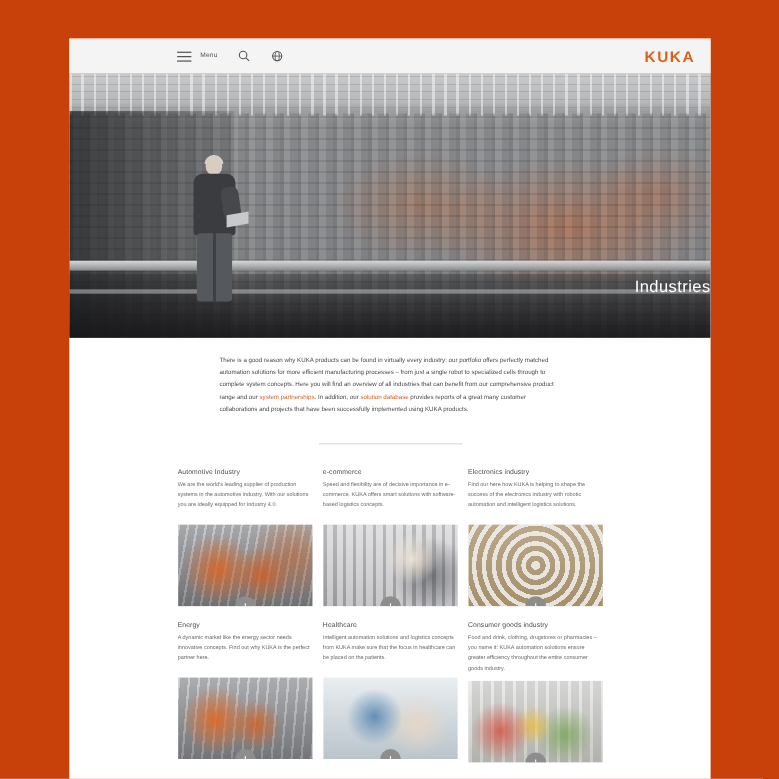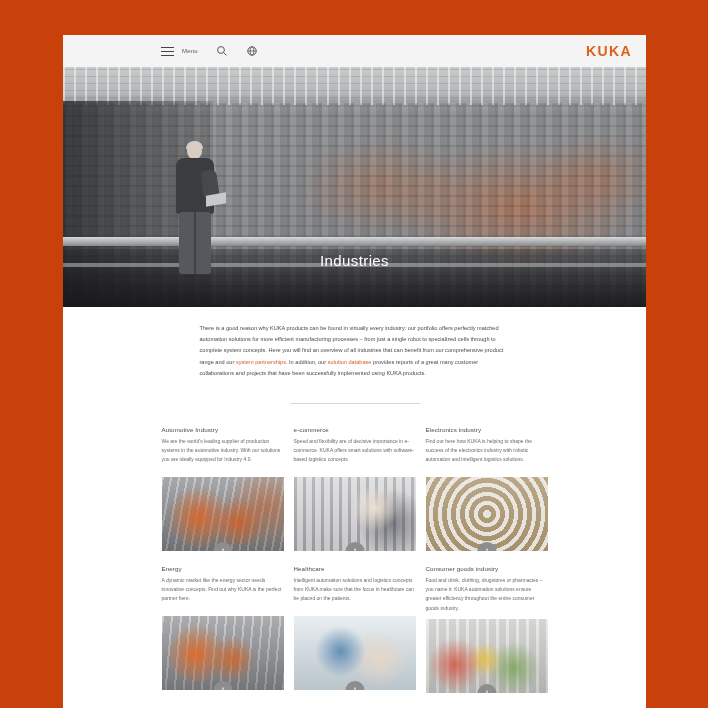--- a/index.html
+++ b/index.html
@@ -168,21 +168,21 @@
   .hp-laptop {
     position: absolute; left: 38px; top: 52px;
     width: 20px; height: 11px;
     background: #c7c9cb;
     transform: skewY(-10deg);
   }
   .hero-title {
     position: absolute;
     left: 0; right: 0;
     bottom: 38px;
-    text-align: center;
+    text-align: right;
     color: #ffffff;
     font-size: 15px;
     letter-spacing: .4px;
   }
 
   
   .intro {
     padding: 16px 0 0 0;
     display: flex;
     justify-content: center;

